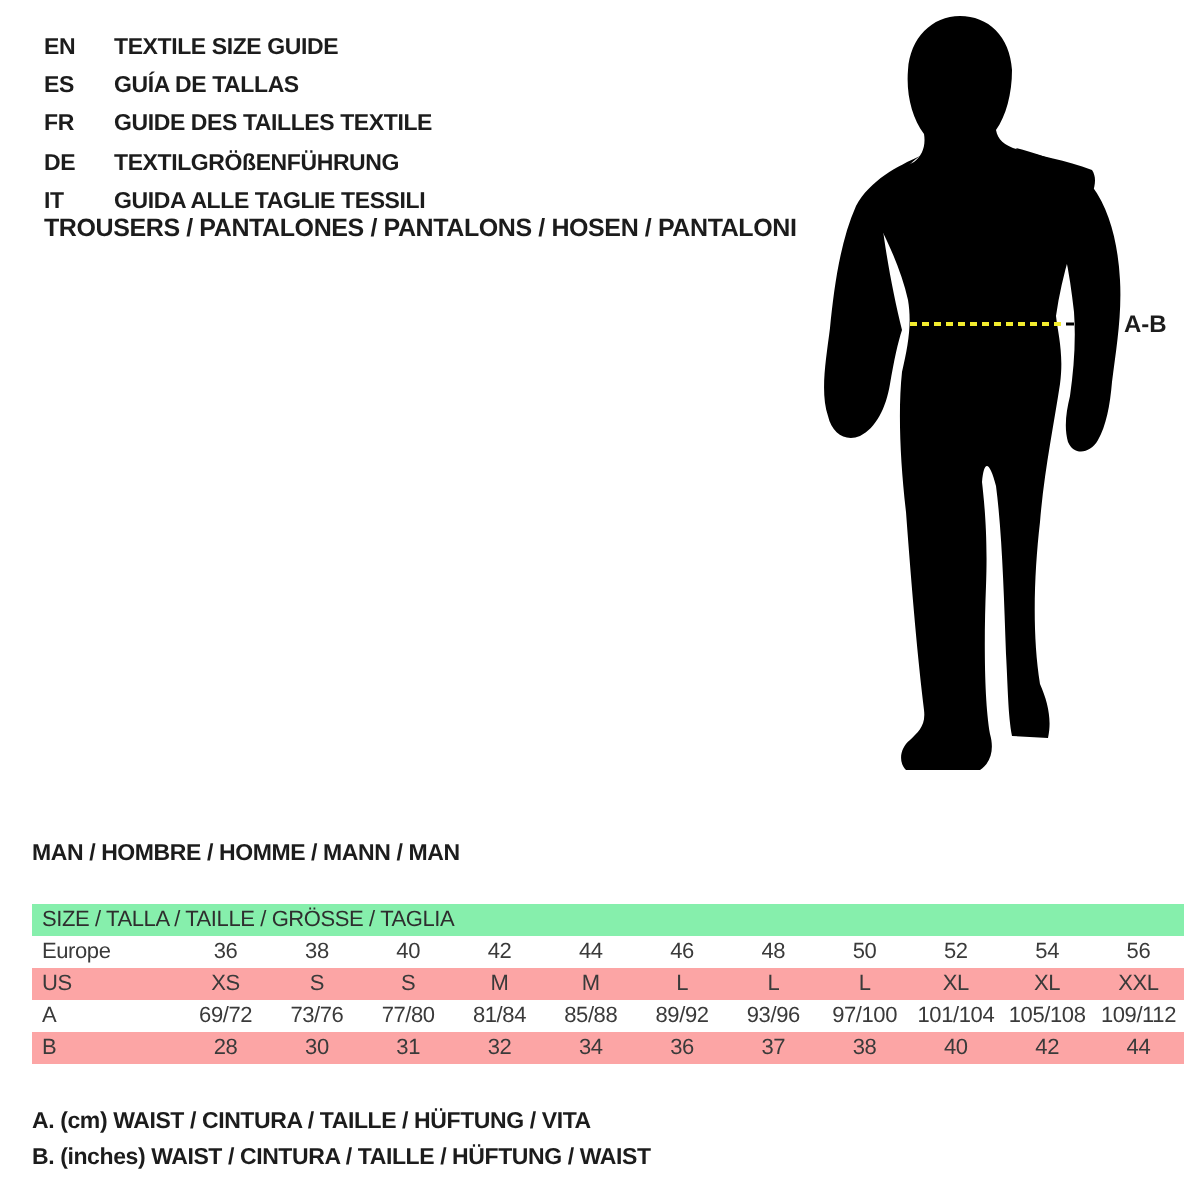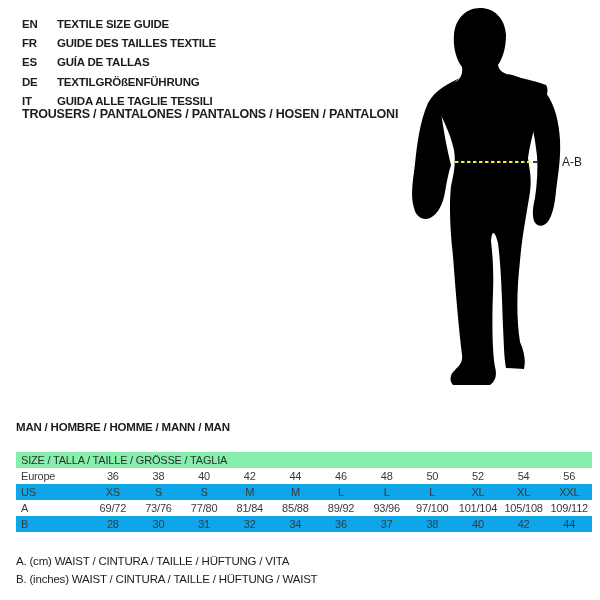--- a/index.html
+++ b/index.html
@@ -29,72 +29,72 @@
     position: absolute; top: 107px; left: 22px;
     font-size: 12.5px; font-weight: bold; letter-spacing: -0.2px;
     white-space: nowrap;
     text-align: center;
   }
 
   
   .figure-wrap { position: absolute; left: 405px; top: 0; width: 195px; height: 420px; }
   .measure-label {
     position: absolute; left: 562px; top: 155px;
-    font-size: 12px; font-weight: normal; letter-spacing: 0;
+    font-size: 12px; font-weight: bold; letter-spacing: 0;
   }
 
   
   .section-title {
     position: absolute; top: 421px; left: 16px;
     font-size: 11.5px; font-weight: bold; letter-spacing: -0.2px;
     white-space: nowrap;
   }
 
   
   .size-table {
     position: absolute; top: 452px; left: 16px; width: 576px;
     font-size: 11px; color: #3a3a3a; letter-spacing: -0.2px;
   }
   .thead-bar {
     height: 16px; line-height: 16px;
     background: #86efac; color: #2e2e2e;
     padding-left: 5px;
   }
   .trow { display: flex; height: 16px; line-height: 16px; align-items: center; }
-  .trow.alt { background: #0ea5e9; }
+  .trow.alt { background: #fca5a5; }
   .label-cell { flex: 0 0 74px; padding-left: 5px; box-sizing: border-box; }
   .val-cell { flex: 1 1 0; text-align: center; white-space: nowrap; }
 
   
   .footnote {
     position: absolute; left: 16px;
-    font-size: 11.5px; font-weight: normal; letter-spacing: -0.2px;
+    font-size: 11.5px; font-weight: bold; letter-spacing: -0.2px;
     white-space: nowrap;
     text-align: center;
   }
   .footnote-a { top: 555px; }
   .footnote-b { top: 573px; }
 </style>
 </head>
 <body>
 
 <div class="sheet">
 
   <div class="lang-block">
     <div class="lang-row">
       <span class="lang-code">EN</span>
       <span class="lang-label">TEXTILE SIZE GUIDE</span>
     </div>
     <div class="lang-row">
+      <span class="lang-code">ES</span>
+      <span class="lang-label">GUÍA DE TALLAS</span>
+    </div>
+    <div class="lang-row">
       <span class="lang-code">FR</span>
       <span class="lang-label">GUIDE DES TAILLES TEXTILE</span>
-    </div>
-    <div class="lang-row">
-      <span class="lang-code">ES</span>
-      <span class="lang-label">GUÍA DE TALLAS</span>
     </div>
     <div class="lang-row">
       <span class="lang-code">DE</span>
       <span class="lang-label">TEXTILGRÖßENFÜHRUNG</span>
     </div>
     <div class="lang-row">
       <span class="lang-code">IT</span>
       <span class="lang-label">GUIDA ALLE TAGLIE TESSILI</span>
     </div>
   </div>

